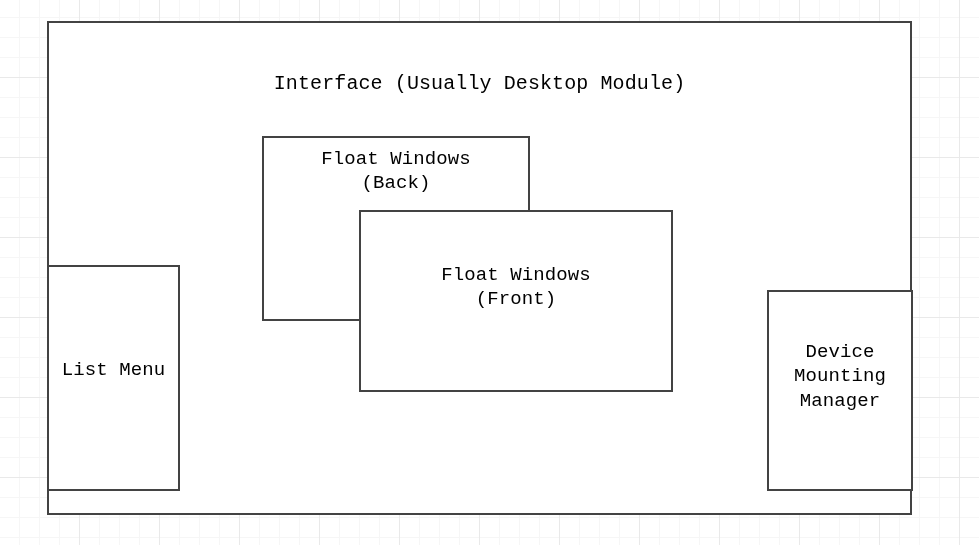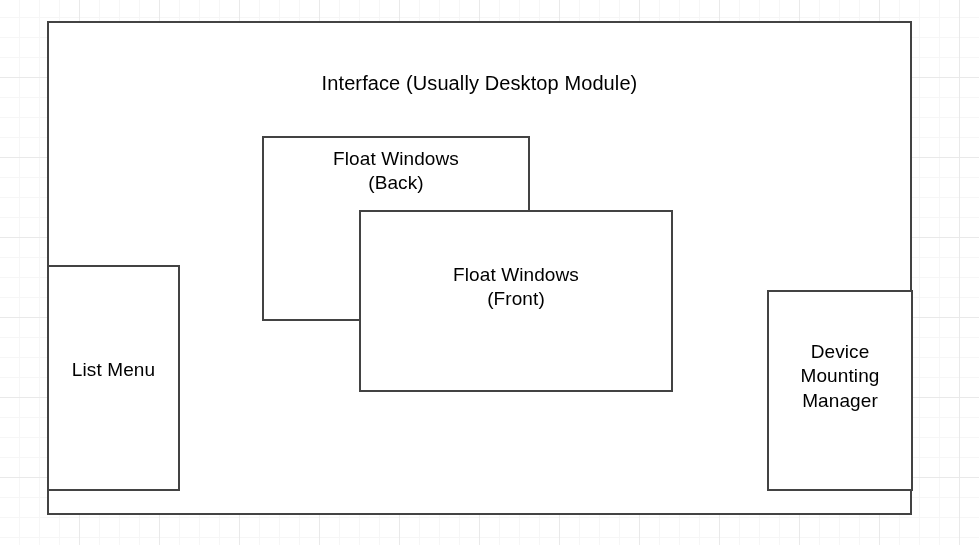--- a/index.html
+++ b/index.html
@@ -41,21 +41,21 @@
     background: #ffffff;
     color: #000000;
   }
 
   .box-label {
     position: absolute;
     left: 0;
     right: 0;
     text-align: center;
     color: #000000;
-    font-family: Liberation Sans, sans-serif;
+    font-family: Liberation Mono, monospace;
     white-space: pre-line;
     line-height: 1.28;
     letter-spacing: 0.1px;
   }
 
   
   #interface-container {
     left: 47px;
     top: 21px;
     width: 865px;

